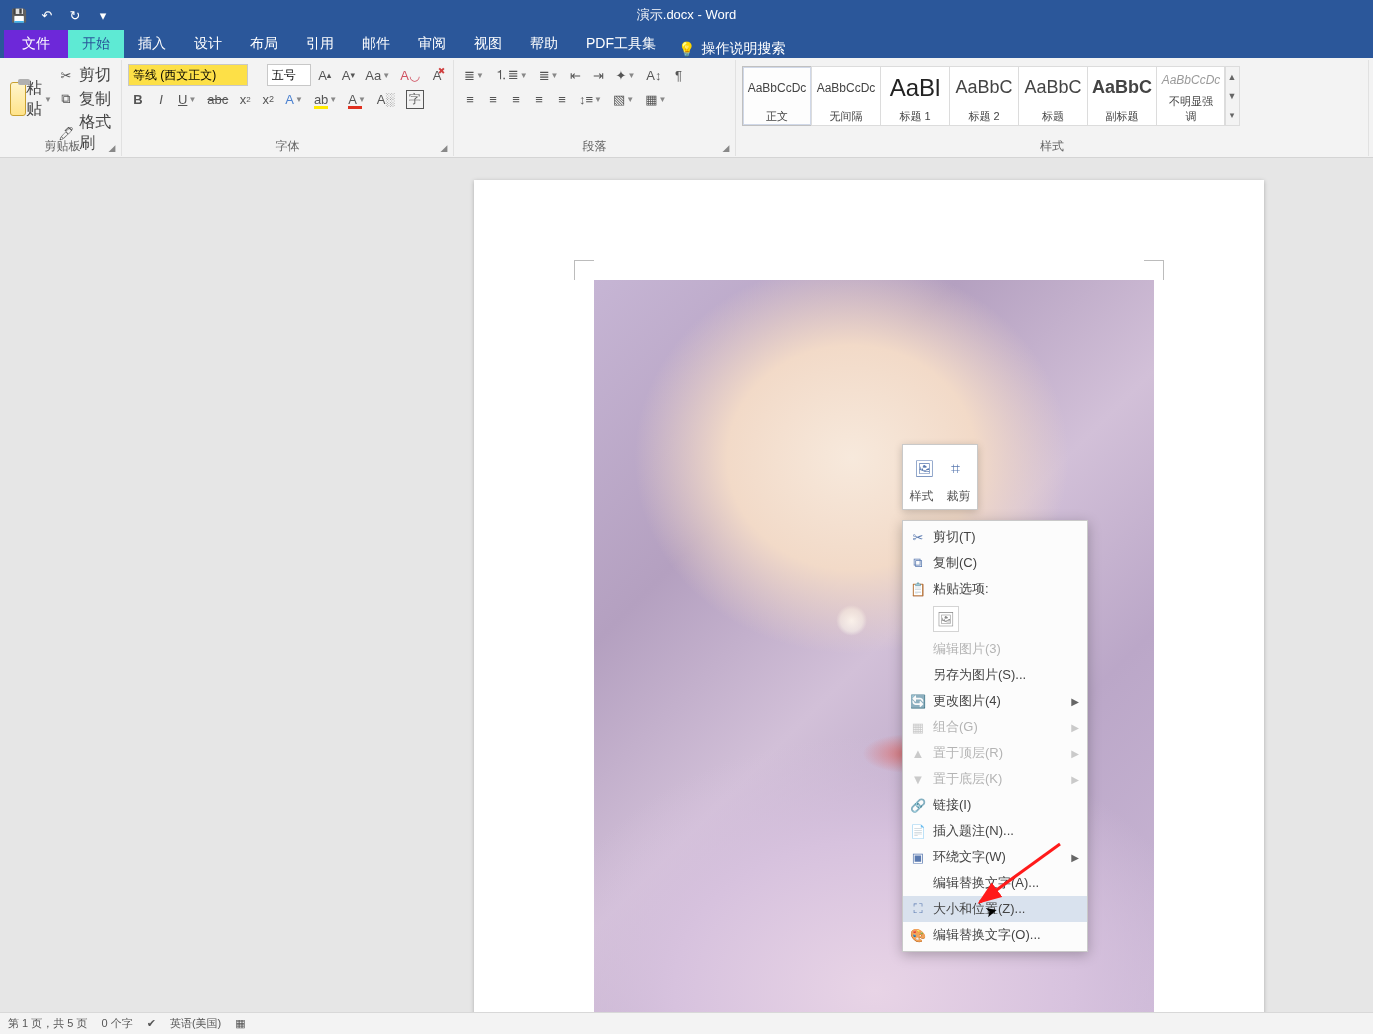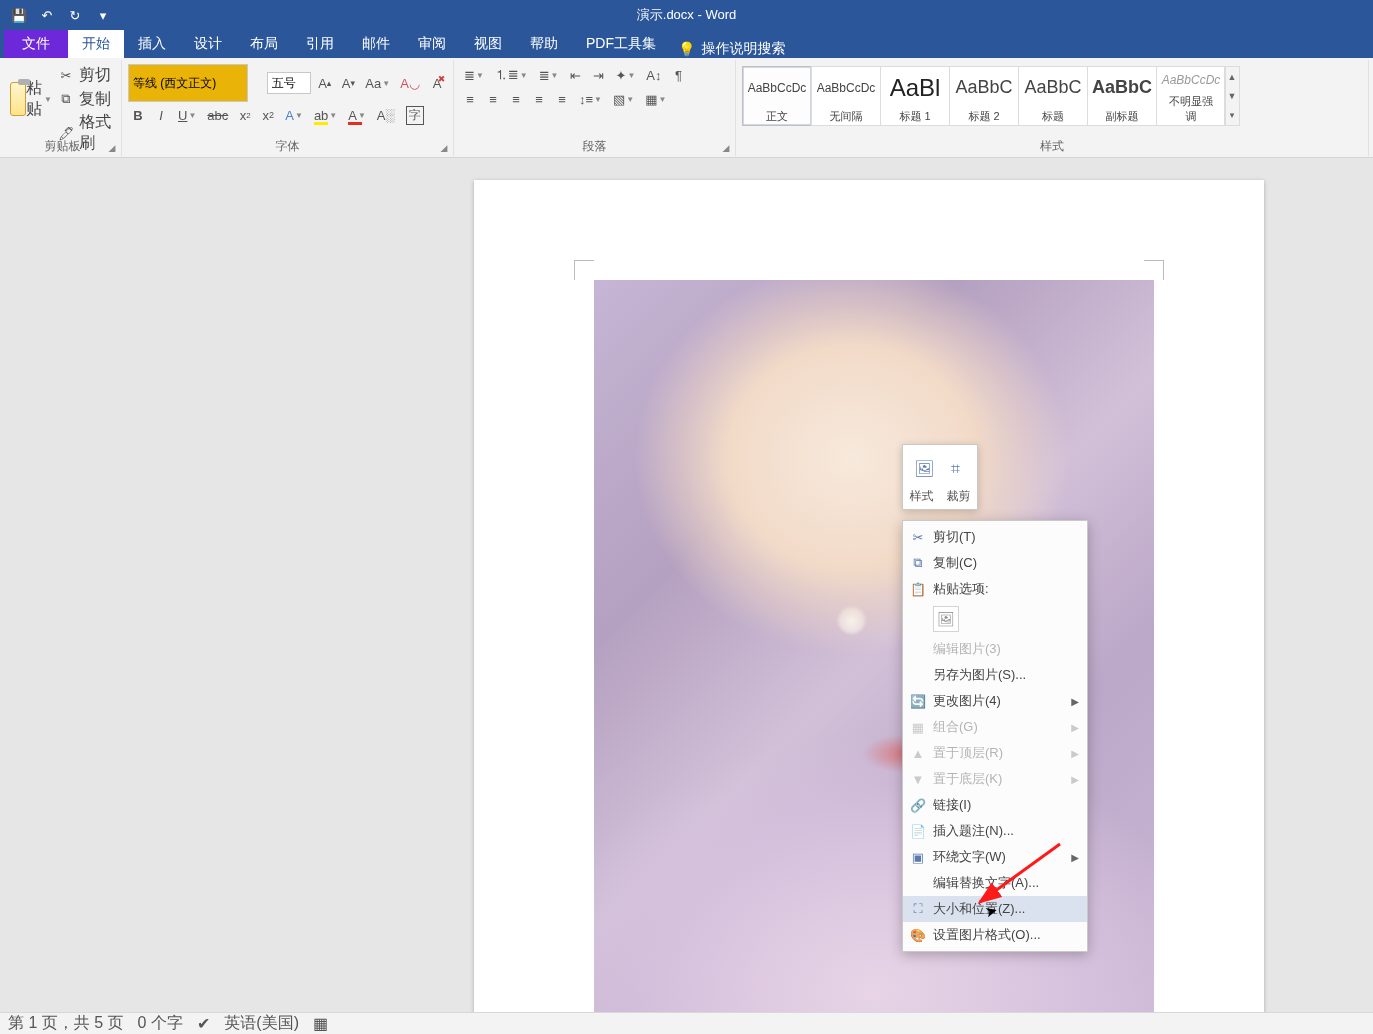--- a/index.html
+++ b/index.html
@@ -8,37 +8,37 @@
   
   .titlebar { height: 30px; background: #2b579a; color: #fff; display: flex; align-items: center; position: relative; }
   .qat { display: flex; align-items: center; padding-left: 8px; gap: 6px; }
   .qat-btn { width: 22px; height: 22px; display: flex; align-items: center; justify-content: center; color: #fff; font-size: 13px; cursor: pointer; }
   .title-text { position: absolute; left: 50%; transform: translateX(-50%); font-size: 13px; color: #fff; }
 
   
   .tabs { height: 28px; background: #2b579a; display: flex; align-items: flex-end; padding-left: 4px; }
   .tab { padding: 6px 14px; color: #fff; font-size: 14px; cursor: pointer; height: 28px; display:flex; align-items:center; }
   .tab.file { background: #6d28d9; padding: 6px 18px; }
-  .tab.active { background: #ffffff; color: #2b579a; }
+  .tab.active { background: #5eead4; color: #2b579a; }
   .lightbulb { display: flex; align-items: center; color: #fff; font-size: 14px; margin-left: 8px; gap: 6px; }
 
   
   .ribbon { height: 100px; background: #f3f3f3; border-bottom: 1px solid #d4d4d4; display: flex; padding: 2px 4px 0 4px; }
   .group { border-right: 1px solid #e1e1e1; display: flex; flex-direction: column; padding: 2px 6px 0 6px; height: 96px; position: relative; }
   .group-label { position: absolute; bottom: 1px; left: 0; right: 0; text-align: center; font-size: 12px; color: #666; }
   .dialog-launcher { position: absolute; bottom: 2px; right: 3px; width: 12px; height: 12px; font-size: 9px; color: #888; cursor: pointer; display:flex; align-items:center; justify-content:center;}
   .group-top { display: flex; gap: 4px; flex: 1; }
   .group-rows { display: flex; flex-direction:column; gap:2px; justify-content:flex-start; padding-top:2px;}
   .btn-row { display: flex; align-items: center; gap: 3px; }
   .rbtn { min-width: 20px; height: 22px; padding: 0 3px; display: flex; align-items: center; justify-content: center; font-size: 13px; color: #555; cursor: pointer; border: 1px solid transparent; }
   .mini-label { font-size: 16px; color: #444; }
   .paste-big { display: flex; flex-direction: row; align-items: center; justify-content: center; width: 42px; height: 74px; cursor:pointer; }
   .paste-icon { width: 28px; height: 34px; background: linear-gradient(#fff5cc,#ffe38a); border:1px solid #c8a030; border-radius:3px; position:relative; }
   .paste-icon::before{content:""; position:absolute; top:-4px; left:7px; width:12px; height:6px; background:#b0b0b0; border-radius:2px;}
-  .font-name { width: 124px; height: 38px; border: 1px solid #c8c8c8; background: #eab308; font-size: 12px; padding: 0 4px; display:flex; align-items:center;}
+  .font-name { width: 124px; height: 22px; border: 1px solid #c8c8c8; background: #fde047; font-size: 12px; padding: 0 4px; display:flex; align-items:center;}
   .font-size { width: 46px; height: 22px; border: 1px solid #c8c8c8; background: #fff; font-size: 12px; padding: 0 4px; display:flex; align-items:center;margin-left:16px;}
   .fmt-sup { font-size:9px; vertical-align:super;}
   .dd { font-size:8px; color:#888; margin-left:1px;}
   .color-bar { display:inline-block; width:14px; height:3px; }
   .hl-yellow { background:#ffea00; }
   .fc-red { background:#e03020; }
   .char-border { border:1px solid #555; padding:0 2px; font-size:12px;}
 
   .style-gallery { display:flex; height:60px; margin-top:4px;}
   .style-item { width:70px; border:1px solid #dcdcdc; margin-right:-1px; display:flex; flex-direction:column; cursor:pointer; background:#fff;}
@@ -78,21 +78,21 @@
   .cm-icon { position:absolute; left:7px; width:16px; text-align:center; font-size:13px; color:#5a7ab0;}
   .cm-item.disabled .cm-icon { color:#cacaca;}
   .cm-arrow { position:absolute; right:8px; font-size:10px; color:#666;}
   .cm-item.disabled .cm-arrow{ color:#cacaca;}
   .cm-paste-row { height: 34px; padding-left:30px; display:flex; align-items:center;}
   .cm-paste-opt { width:26px; height:26px; border:1px solid #d4d4d4; margin-right:4px; background:#fff; display:flex; align-items:center; justify-content:center; font-size:14px; cursor:pointer; color:#888;}
   .cursor-arrow { position:absolute; top: 902px; left: 985px; font-size:15px; color:#000; z-index:50; transform: rotate(-15deg);}
   .red-arrow { position:absolute; pointer-events:none; z-index:49;}
 
   
-  .statusbar { position:absolute; bottom:0; left:0; right:0; height:22px; background:#f3f3f3; border-top:1px solid #d8d8d8; display:flex; align-items:center; font-size:16px; color:#555; padding: 0 8px; gap:14px;}
+  .statusbar { position:absolute; bottom:0; left:0; right:0; height:22px; background:#f3f3f3; border-top:1px solid #d8d8d8; display:flex; align-items:center; font-size:11px; color:#555; padding: 0 8px; gap:14px;}
   .sb-item { display:flex; align-items:center; gap:4px; cursor:pointer;}
 </style>
 </head>
 <body>
 
 <div class="titlebar">
   <div class="qat">
     <div class="qat-btn">💾</div>
     <div class="qat-btn">↶</div>
     <div class="qat-btn">↻</div>
@@ -338,21 +338,21 @@
     </div>
   <div class="cm-item">
       <span>编辑替换文字(A)...</span>
     </div>
   <div class="cm-item highlight">
       <span class="cm-icon">⛶</span>
       <span>大小和位置(Z)...</span>
     </div>
   <div class="cm-item">
       <span class="cm-icon">🎨</span>
-      <span>设置图片格式(O)...</span>
+      <span>编辑替换文字(O)...</span>
     </div>
 </div>
 
 <div class="cursor-arrow">➤</div>
 <svg class="red-arrow" width="110" height="80" style="top:838px; left:962px">
   <defs>
       <marker id="ah" markerWidth="10" markerHeight="10" refX="7" refY="3" orient="auto">
         <path d="M0,0 L8,3 L0,6 Z" fill="#ff1a1a"></path>
       </marker>
     </defs>

